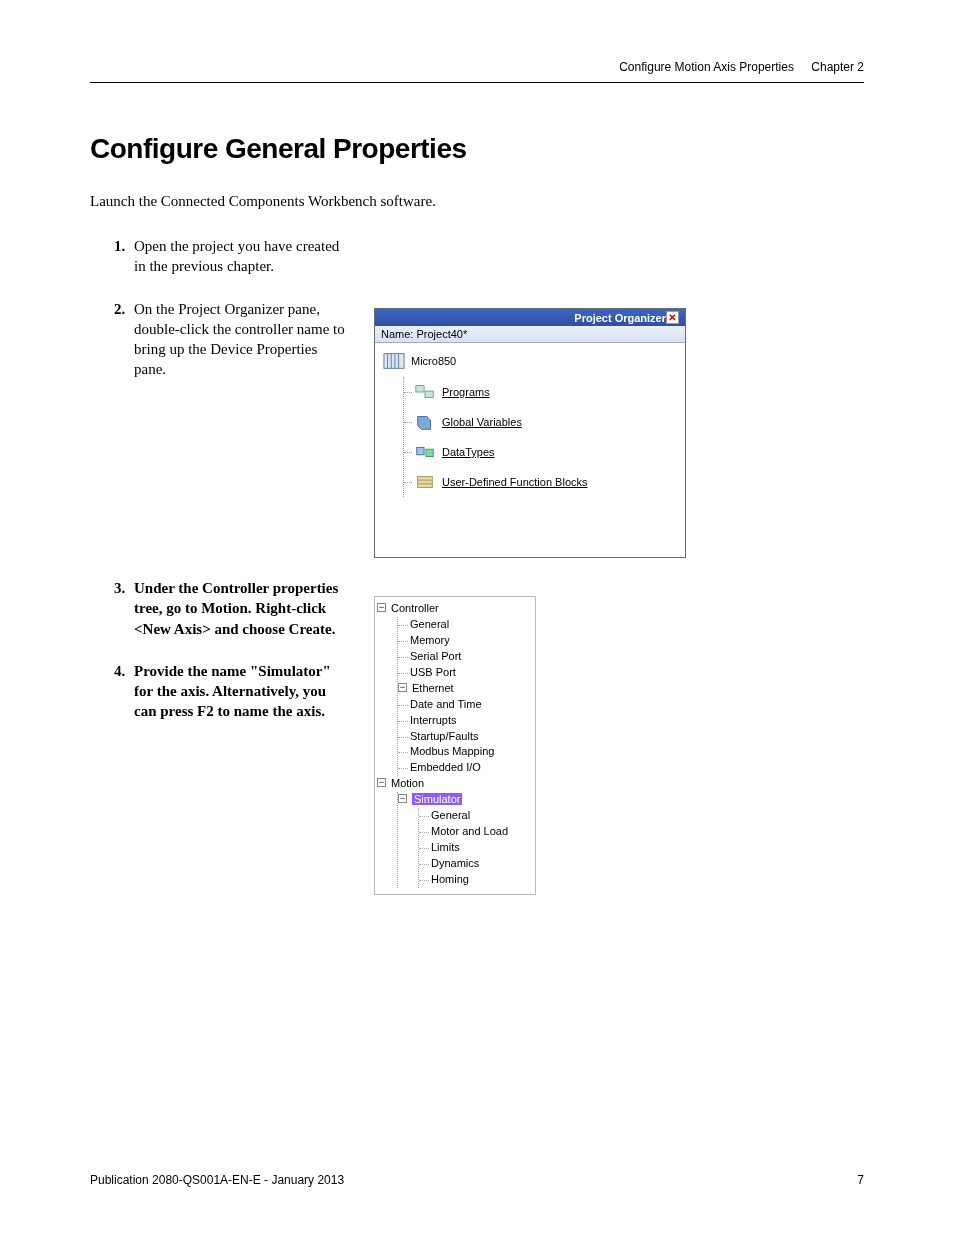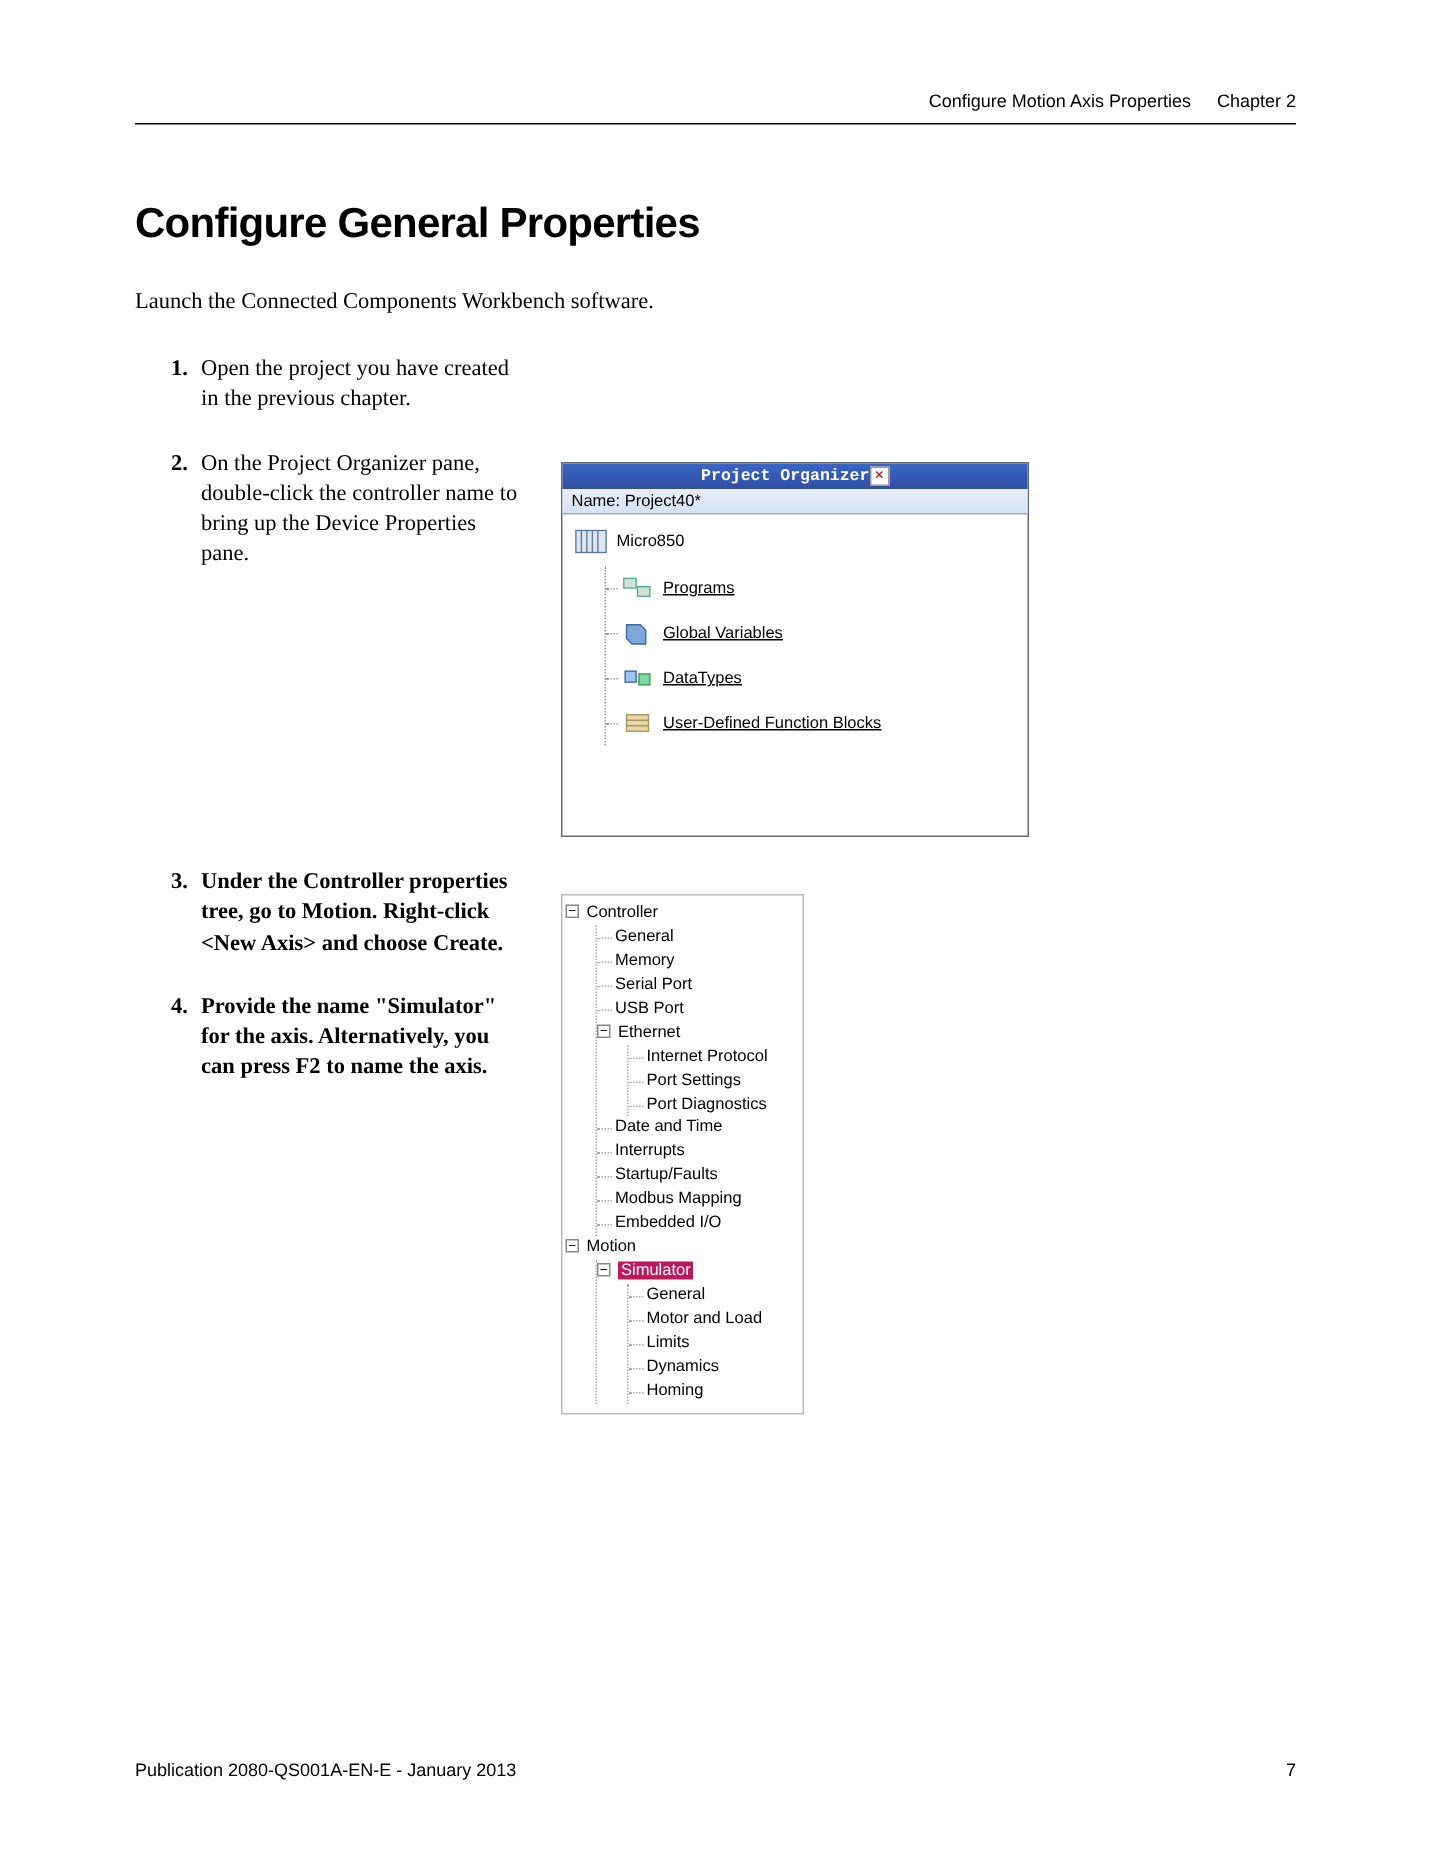--- a/index.html
+++ b/index.html
@@ -65,25 +65,24 @@
     font-family: Tahoma, Arial, sans-serif;
     font-size: 11px;
     margin-top: 72px;
     background: #fff;
   }
   .proj-title {
     background: linear-gradient(#3b66c7, #2f4ea3);
     color: #fff;
     padding: 2px 6px;
     display: flex;
-    justify-content: center;
+    justify-content: flex-end;
     align-items: center;
     font-weight: bold;
     font-size: 11px;
-    font-family: Liberation Mono, monospace;
   }
   .close-x {
     background: #fff;
     color: #c00;
     width: 13px;
     height: 13px;
     display: flex;
     align-items: center;
     justify-content: center;
     font-weight: bold;
@@ -155,21 +154,21 @@
   .pt-leaf { position: relative; }
   .pt-leaf::before {
     content: "";
     position: absolute;
     left: -12px;
     top: 8px;
     width: 10px;
     border-top: 1px dotted #aaa;
   }
   .pt-sel {
-    background: #be185d;
+    background: #8b5cf6;
     color: #fff;
     padding: 0 2px;
   }
   
   .footer {
     position: absolute;
     bottom: 48px;
     left: 90px;
     right: 90px;
     display: flex;
@@ -276,25 +275,20 @@
         <span class="pt-box">−</span>
         <span>Controller</span>
         <div class="pt-children">
           <div class="pt-leaf">General</div>
           <div class="pt-leaf">Memory</div>
           <div class="pt-leaf">Serial Port</div>
           <div class="pt-leaf">USB Port</div>
           <div class="pt-node" style="margin-left:-12px;">
             <span class="pt-box">−</span>
             <span>Ethernet</span>
-            <div class="pt-children">
-              <div class="pt-leaf">Internet Protocol</div>
-              <div class="pt-leaf">Port Settings</div>
-              <div class="pt-leaf">Port Diagnostics</div>
-            </div>
           </div>
           <div class="pt-leaf">Date and Time</div>
           <div class="pt-leaf">Interrupts</div>
           <div class="pt-leaf">Startup/Faults</div>
           <div class="pt-leaf">Modbus Mapping</div>
           <div class="pt-leaf">Embedded I/O</div>
         </div>
       </div>
       <div class="pt-node">
         <span class="pt-box">−</span>

